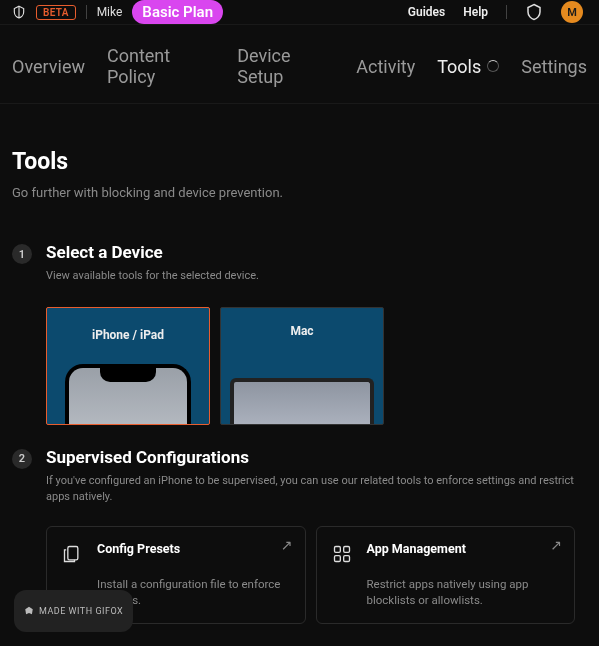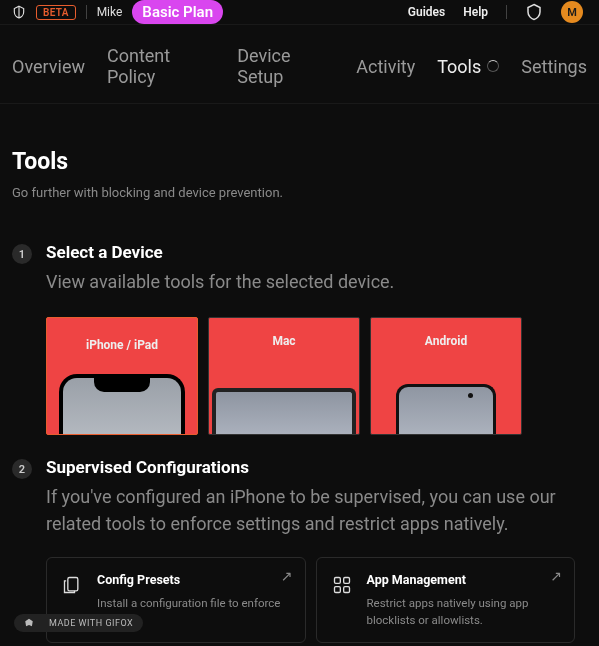--- a/index.html
+++ b/index.html
@@ -93,34 +93,34 @@
   .step-head { display: flex; align-items: flex-start; gap: 14px; }
   .step-num {
     width: 20px; height: 20px; border-radius: 50%;
     background: #2a2a2a; color: #ccc;
     display: flex; align-items: center; justify-content: center;
     font-size: 11px; font-weight: 600; flex-shrink: 0;
     margin-top: 2px;
   }
   .step-body { flex: 1; }
   .step-title { font-size: 17px; font-weight: 700; color: #fff; margin-bottom: 6px; }
-  .step-desc { color: #8a8a8a; font-size: 18px; line-height: 1.5; }
+  .step-desc { color: #8a8a8a; font-size: 11px; line-height: 1.5; }
 
   
   .device-grid {
     display: flex; gap: 10px; margin-top: 22px; margin-left: 34px;
   }
   .device-card {
-    width: 152px; height: 118px;
+    width: 164px; height: 118px;
     border: 1px solid #333;
     border-radius: 2px;
     overflow: hidden;
     cursor: pointer;
     position: relative;
-    background: #ef4444;
+    background: #0c4a6e;
   }
   .device-card.selected { border: 1.5px solid #e85d2e; }
   .device-label {
     position: absolute; top: 16px; left: 0; right: 0;
     text-align: center;
     font-size: 12px; font-weight: 700; color: #eee;
   }
   .device-card.selected .device-label { top: 20px; }
 
   
@@ -159,33 +159,33 @@
     border-radius: 6px;
     padding: 14px 14px;
     position: relative;
     cursor: pointer;
     display: flex; gap: 14px; align-items: flex-start;
   }
   .config-icon {
     width: 22px; height: 22px; flex-shrink:0; margin-top: 2px;
     display:flex; align-items:center; justify-content:center;
   }
-  .config-title { font-size: 12.5px; font-weight: 700; color: #fff; margin-bottom: 8px; }
+  .config-title { font-size: 12.5px; font-weight: 700; color: #fff; margin-bottom: 20px; }
   .config-desc { font-size: 11.5px; color: #8a8a8a; line-height: 1.45; }
   .arrow-out {
     position:absolute; top:10px; right:12px; color:#888; font-size:14px;
   }
 
   
   .gifox-badge {
     position: absolute; bottom: 14px; left: 14px;
     background: #222; color: #bbb;
     font-size: 9px; letter-spacing: 0.5px;
-    padding: 4px 10px; border-radius: 12px;
-    display: flex; align-items: center; gap: 15px;
+    padding: 16px 10px; border-radius: 12px;
+    display: flex; align-items: center; gap: 5px;
   }
   .gifox-badge svg { flex-shrink:0; }
 </style>
 </head>
 <body>
 
 <div class="topbar">
   <div class="left-cluster">
     <span class="logo-shield">
       <svg viewBox="0 0 24 24" width="14" height="16" fill="none" stroke="#ddd" stroke-width="2">
@@ -237,24 +237,20 @@
     </div>
   </div>
   <div class="device-grid">
     <div class="device-card selected">
       <div class="device-label">iPhone / iPad</div>
       <div class="mock-iphone"></div>
     </div>
     <div class="device-card">
       <div class="device-label">Mac</div>
       <div class="mock-mac"></div>
-    </div>
-    <div class="device-card">
-      <div class="device-label">Android</div>
-      <div class="mock-android"></div>
     </div>
   </div>
 </div>
 
 <div class="step">
   <div class="step-head">
     <div class="step-num">2</div>
     <div class="step-body">
       <div class="step-title">Supervised Configurations</div>
       <div class="step-desc">If you've configured an iPhone to be supervised, you can use our related tools to enforce settings and restrict apps natively.</div>

